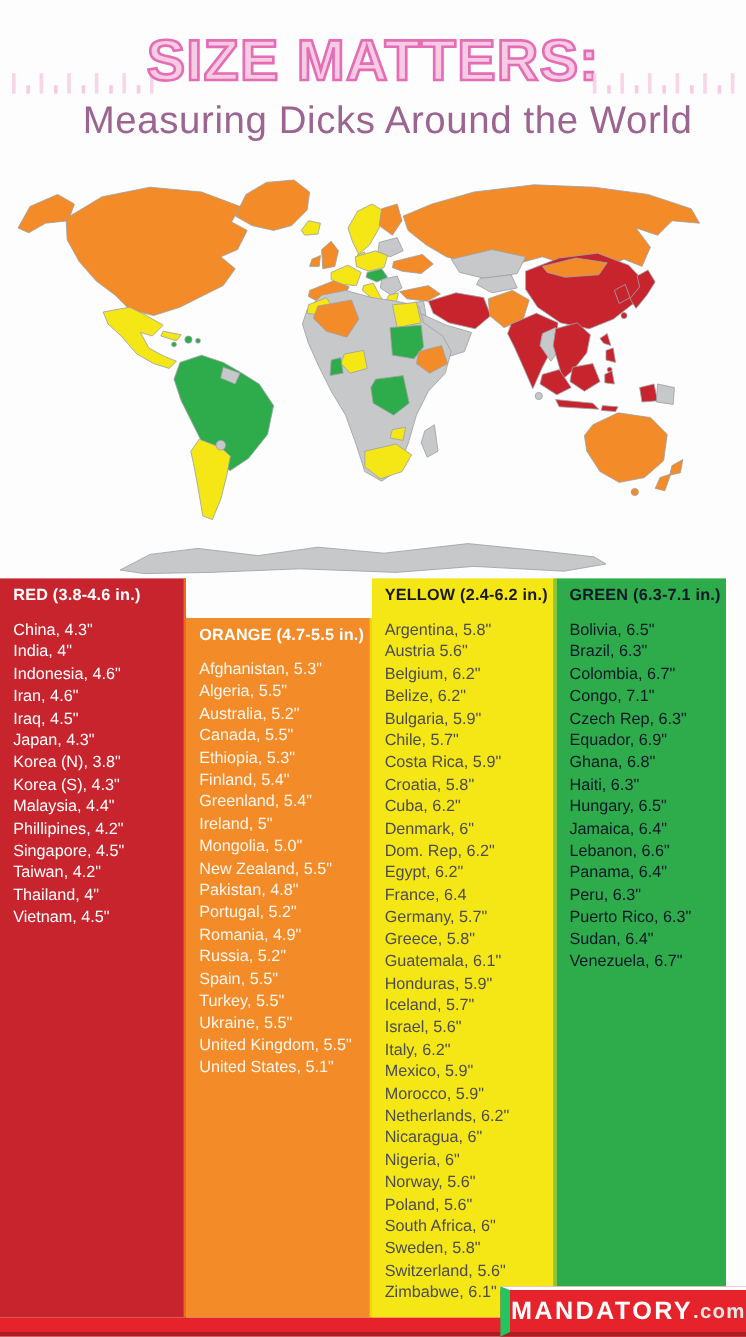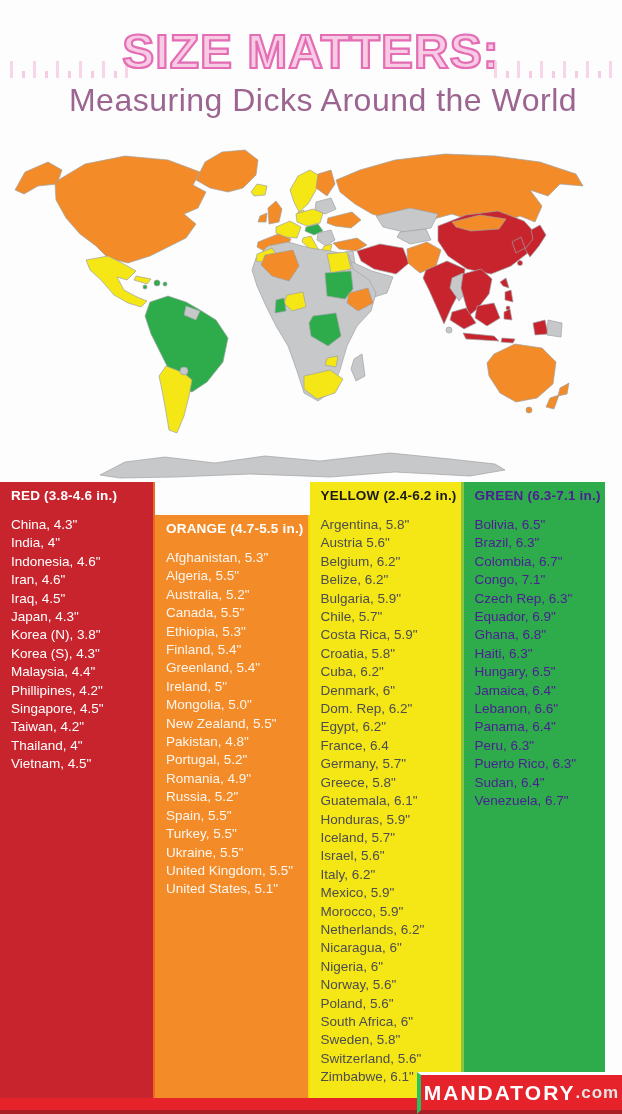--- a/index.html
+++ b/index.html
@@ -28,32 +28,32 @@
   .m-yellow{fill:var(--yellow);} .m-green{fill:var(--green);}
   .m-gray{fill:var(--gray);}
   .map path,.map circle{stroke:#9fa2a5;stroke-width:.7;stroke-linejoin:round;}
 
   
   .columns{position:absolute;top:482px;left:0;width:498px;height:616px;display:flex;}
   .col{box-sizing:border-box;padding:6px 4px 0 11px;}
   .col-red{flex:0 0 155px;background:var(--red);color:#fff;border-right:2px solid var(--divider-red-orange);}
   .col-orange{flex:0 0 153px;background:var(--orange);color:#fff;border-right:2px solid var(--divider-orange-yellow);margin-top:33px;}
   .col-yellow{flex:0 0 152px;background:var(--yellow);color:var(--yellow-text);border-right:3px solid var(--divider-yellow-green);}
-  .col-green{flex:1 1 auto;background:var(--green);color:#4c1d95;}
+  .col-green{flex:1 1 auto;background:var(--green);color:#0f172a;}
   .col-header{margin:0;font-size:13.5px;font-weight:700;letter-spacing:.2px;white-space:nowrap;}
   .col-yellow .col-header{color:#1a1a1a;}
   .col-orange .col-header{color:#fff;}
   .col-list{list-style:none;margin:13px 0 0 0;padding:0;font-size:13.5px;line-height:18.4px;}
   .col-orange .col-list{color:rgba(255,255,255,.92);}
 
   
   .bottom-strip{position:absolute;left:0;bottom:0;width:622px;height:16px;box-sizing:border-box;
       background:var(--bright-red);border-bottom:4px solid var(--dark-red);z-index:2;}
   .brand-banner{position:absolute;left:417px;top:1072px;width:205px;height:42px;box-sizing:border-box;
-      background:var(--bright-red);border-top:3px solid #fff;border-left:4px solid #22c55e;
+      background:var(--bright-red);border-top:3px solid #fff;border-left:8px solid #22c55e;
       border-bottom:4px solid var(--dark-red);z-index:3;
       display:flex;align-items:center;justify-content:center;}
   .brand-banner .brand{color:#fff;font-weight:700;font-size:21px;letter-spacing:2px;}
   .brand-banner .com{color:#e5e5e5;font-weight:700;font-size:17px;letter-spacing:1px;}
 </style>
 </head>
 <body>
 
 <div class="page">
 

